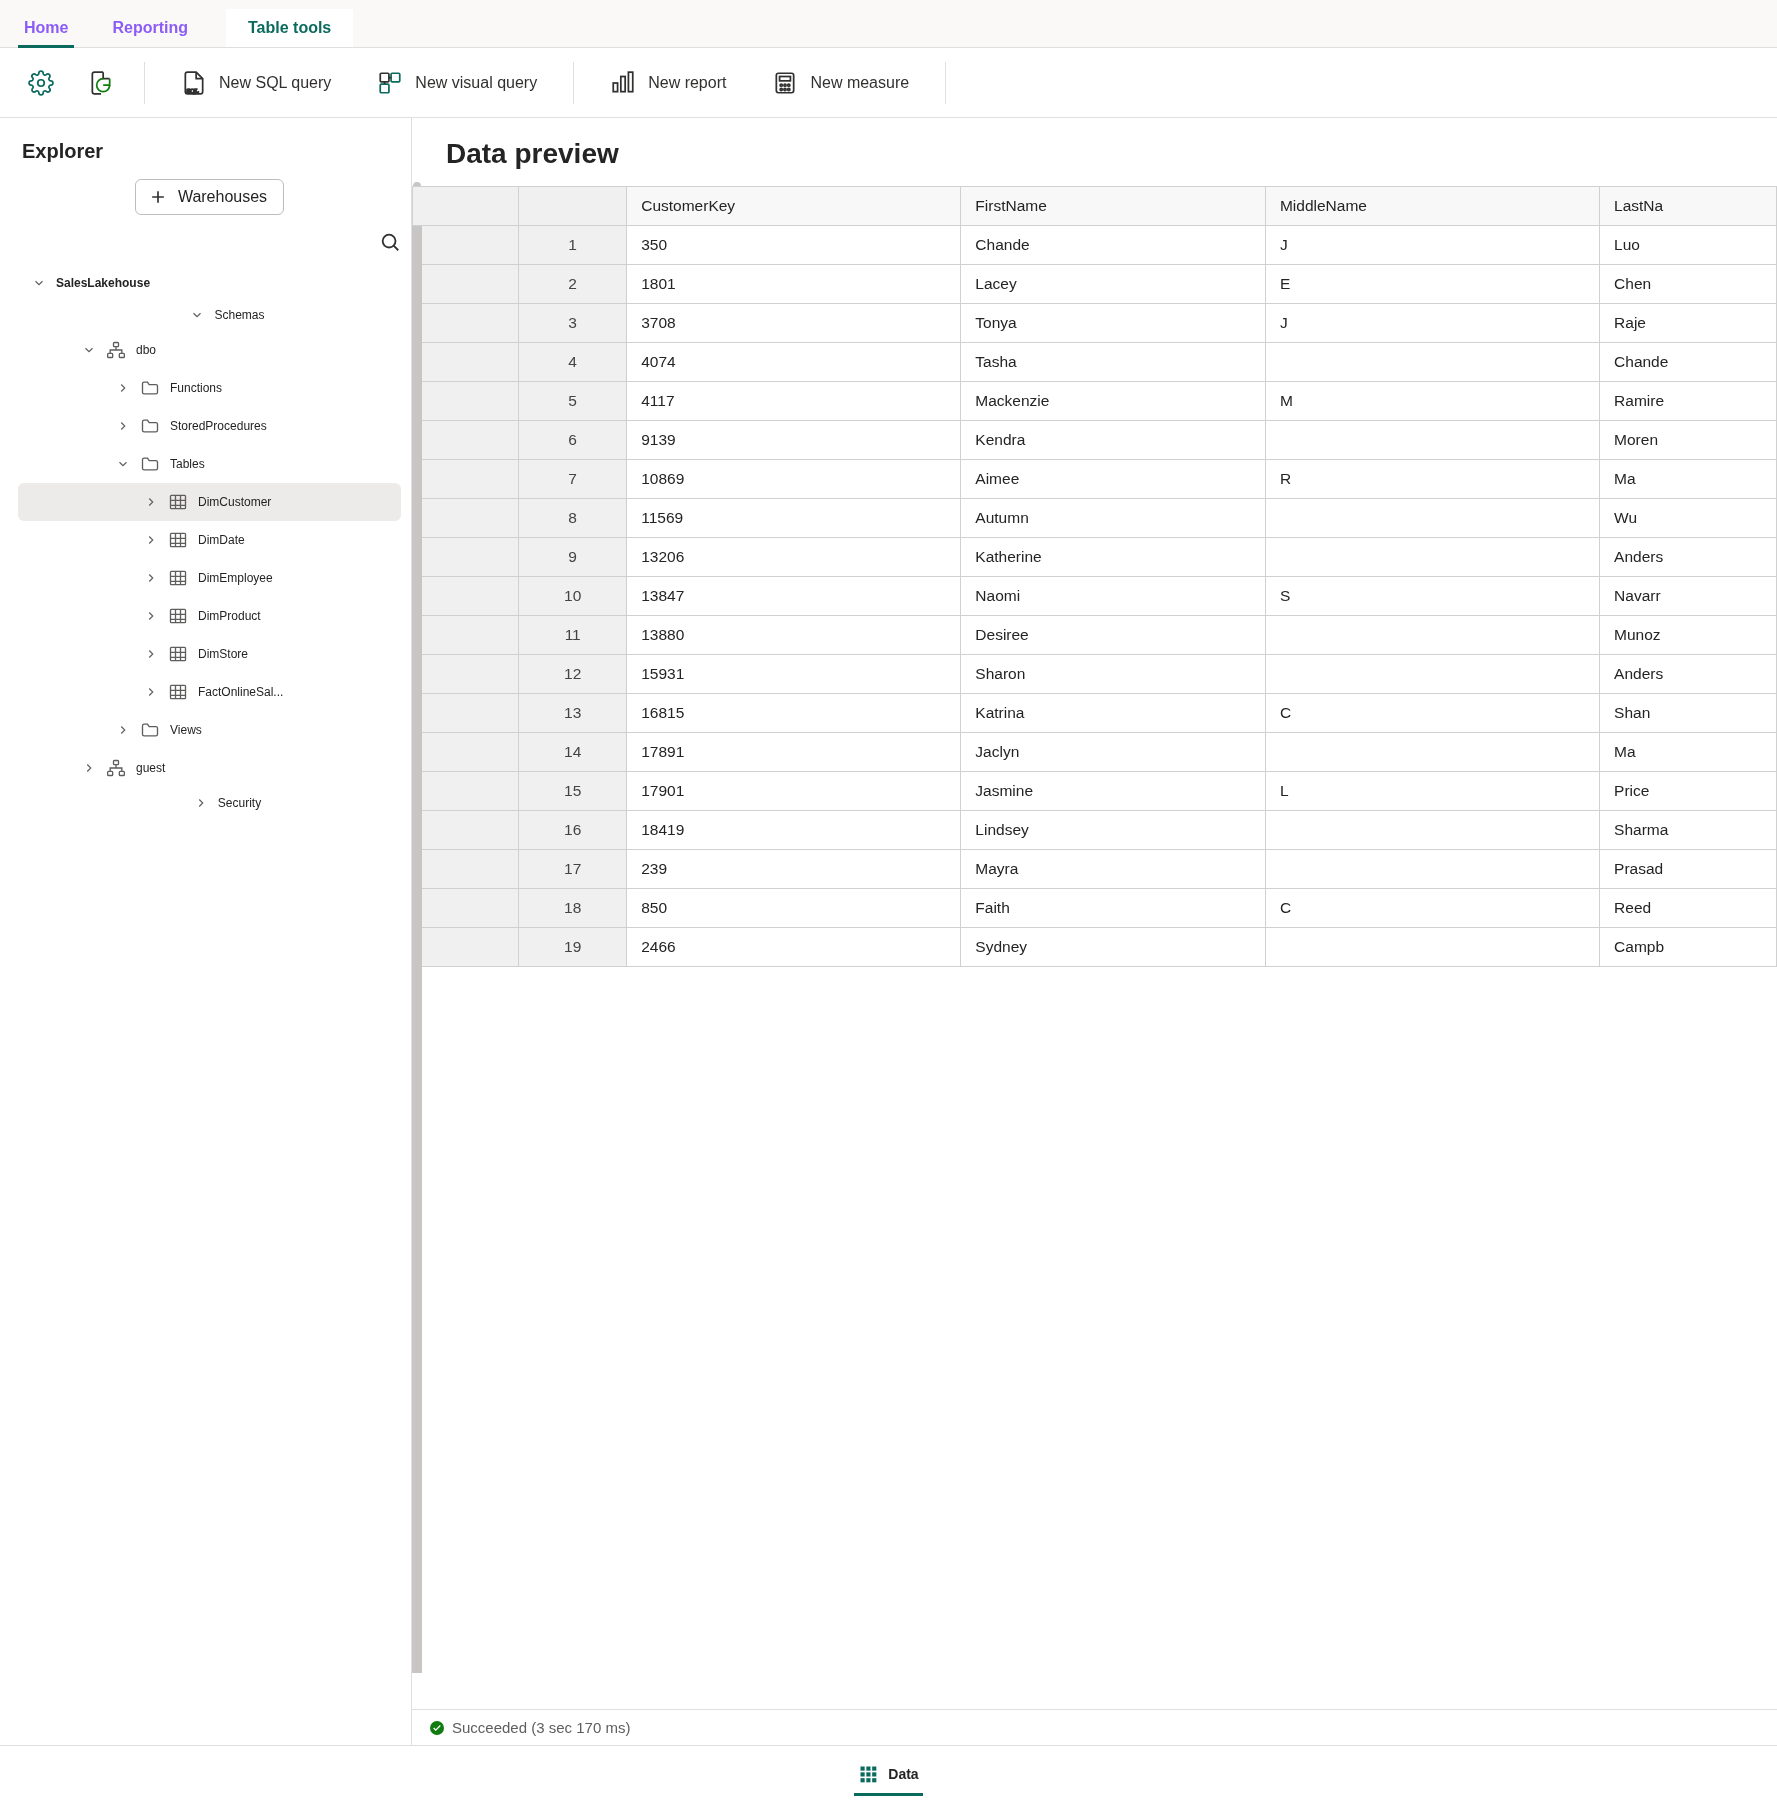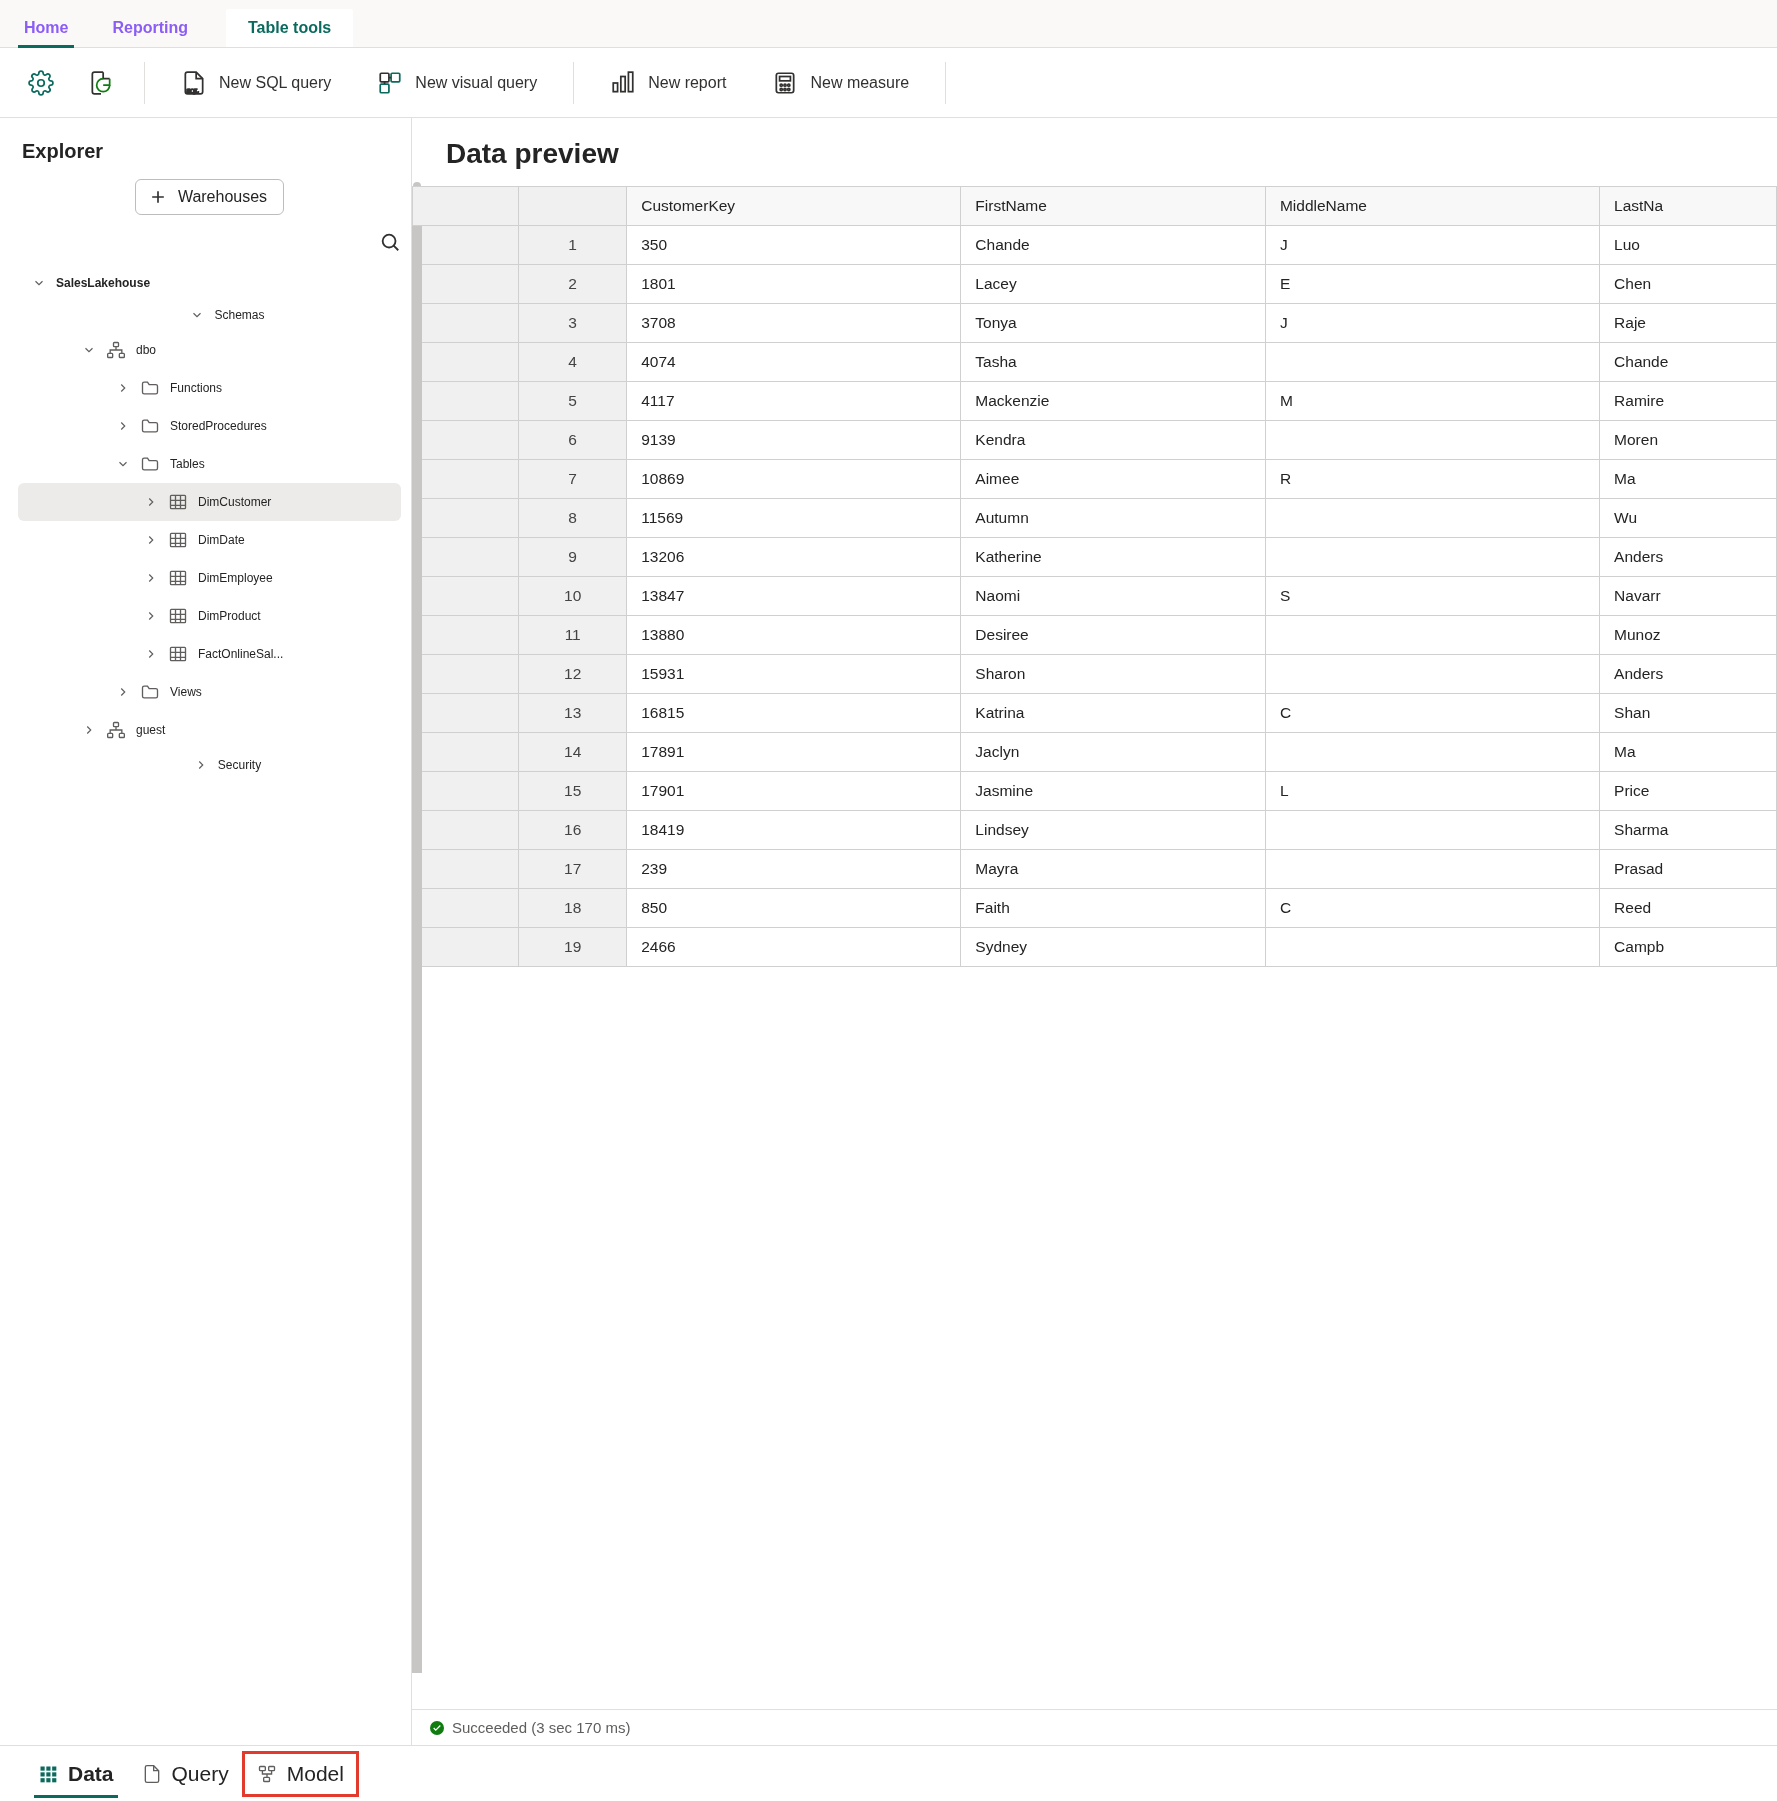--- a/index.html
+++ b/index.html
@@ -265,21 +265,22 @@
 
   
   .view-bar {
     display: flex;
     align-items: center;
     gap: 4px;
     padding: 10px 26px;
     border-top: 1px solid var(--border);
     background: #fff;
     height: 56px;
-    font-size: 21px;
+    font-size: 14px;
+    flex-direction: column;
   }
   .view-tab {
     display: flex;
     align-items: center;
     gap: 10px;
     padding: 8px 12px;
     cursor: pointer;
     position: relative;
   }
   .view-tab.active { font-weight: 700; }
@@ -535,20 +536,34 @@
               <svg viewBox="0 0 24 24" fill="none" stroke="currentColor" stroke-width="2">
                 <polyline points="9 18 15 12 9 6"></polyline>
               </svg>
             </span>
             <span class="tree-ic">
               <svg viewBox="0 0 24 24" fill="none" stroke="currentColor" stroke-width="1.6">
                 <rect x="3" y="4" width="18" height="16" rx="1"></rect>
                 <path d="M3 10h18M3 16h18M9 4v16M15 4v16"></path>
               </svg>
             </span>
+            <span>DimStore</span>
+          </div>
+          <div class="node depth4">
+            <span class="chev">
+              <svg viewBox="0 0 24 24" fill="none" stroke="currentColor" stroke-width="2">
+                <polyline points="9 18 15 12 9 6"></polyline>
+              </svg>
+            </span>
+            <span class="tree-ic">
+              <svg viewBox="0 0 24 24" fill="none" stroke="currentColor" stroke-width="1.6">
+                <rect x="3" y="4" width="18" height="16" rx="1"></rect>
+                <path d="M3 10h18M3 16h18M9 4v16M15 4v16"></path>
+              </svg>
+            </span>
             <span>FactOnlineSal...</span>
           </div>
         </div>
 
       <div class="node depth3">
         <span class="chev">
             <svg viewBox="0 0 24 24" fill="none" stroke="currentColor" stroke-width="2">
               <polyline points="9 18 15 12 9 6"></polyline>
             </svg>
           </span>

